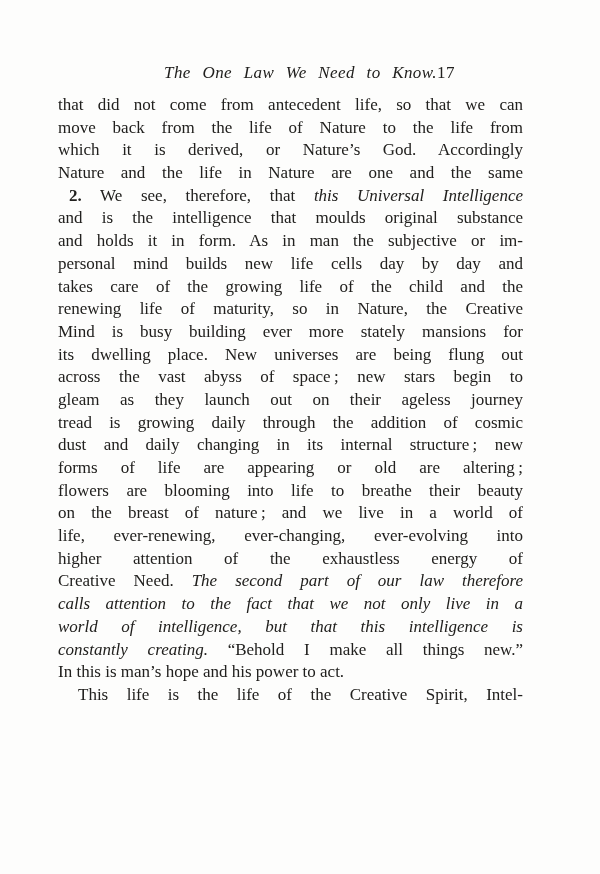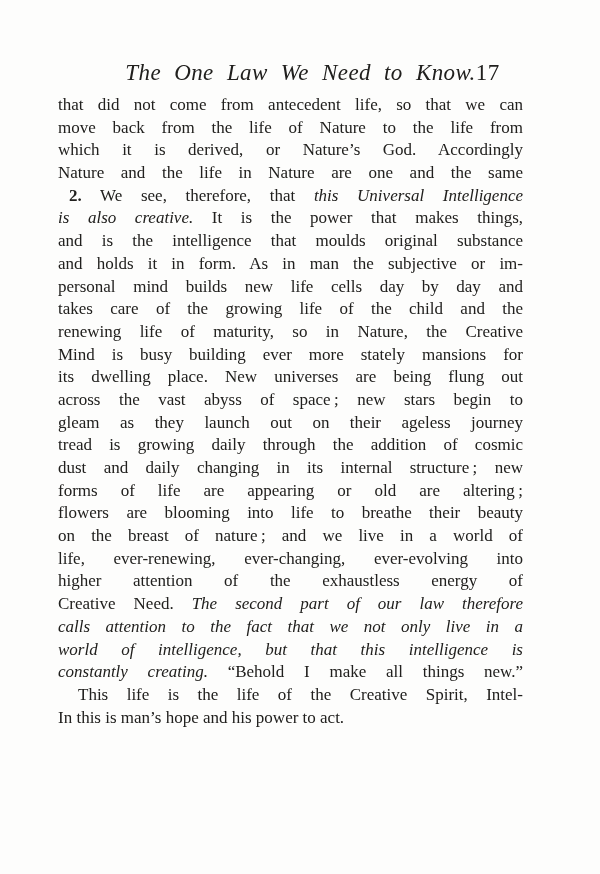--- a/index.html
+++ b/index.html
@@ -18,21 +18,21 @@
     position: relative;
     width: 600px;
     height: 874px;
     box-sizing: border-box;
   }
   .running-head {
     display: grid;
     grid-template-columns: 1fr auto 1fr;
     align-items: baseline;
     margin: 61px 57px 0 58px;
-    font-size: 23px;
+    font-size: 17px;
     line-height: 23px;
   }
   .head-title {
     grid-column: 2;
     font-style: italic;
     word-spacing: 7px;
     letter-spacing: 0.4px;
     text-align: center;
   }
   .head-num {
@@ -70,37 +70,36 @@
   <div class="running-head">
     <span class="head-title">The One Law We Need to Know.</span>
     <span class="head-num">17</span>
   </div>
   <div class="body-text">
       <div class="line"><span>that did not come from antecedent life, so that we can</span></div>
       <div class="line"><span>move back from the life of Nature to the life from</span></div>
       <div class="line"><span>which it is derived, or Nature’s God.  Accordingly</span></div>
       <div class="line"><span>Nature and the life in Nature are one and the same</span></div>
       <div class="line ind1"><span class="bd">2.</span><span>  We see, therefore, that </span><span class="it">this Universal Intelligence</span></div>
-      <div class="line"><span class="it">is also creative.</span><span>  It is the power that makes things,</span></div>
       <div class="line"><span>and is the intelligence that moulds original substance</span></div>
       <div class="line"><span>and holds it in form.  As in man the subjective or im-</span></div>
       <div class="line"><span>personal mind builds new life cells day by day and</span></div>
       <div class="line"><span>takes care of the growing life of the child and the</span></div>
       <div class="line"><span>renewing life of maturity, so in Nature, the Creative</span></div>
       <div class="line"><span>Mind is busy building ever more stately mansions for</span></div>
       <div class="line"><span>its dwelling place.  New universes are being flung out</span></div>
       <div class="line"><span>across the vast abyss of space ; new stars begin to</span></div>
       <div class="line"><span>gleam as they launch out on their ageless journey</span></div>
       <div class="line"><span>tread is growing daily through the addition of cosmic</span></div>
       <div class="line"><span>dust and daily changing in its internal structure ; new</span></div>
       <div class="line"><span>forms of life are appearing or old are altering ;</span></div>
       <div class="line"><span>flowers are blooming into life to breathe their beauty</span></div>
       <div class="line"><span>on the breast of nature ; and we live in a world of</span></div>
       <div class="line"><span>life, ever-renewing, ever-changing, ever-evolving into</span></div>
       <div class="line"><span>higher attention of the exhaustless energy of</span></div>
       <div class="line"><span>Creative Need.  </span><span class="it">The second part of our law therefore</span></div>
       <div class="line"><span class="it">calls attention to the fact that we not only live in a</span></div>
       <div class="line"><span class="it">world of intelligence, but that this intelligence is</span></div>
       <div class="line"><span class="it">constantly creating.</span><span>  “Behold I make all things new.”</span></div>
+      <div class="line no-just"><span>In this is man’s hope and his power to act.</span></div>
       <div class="line ind2"><span>This life is the life of the Creative Spirit, Intel-</span></div>
-      <div class="line no-just"><span>In this is man’s hope and his power to act.</span></div>
     </div>
 </div>
 
 </body></html>

